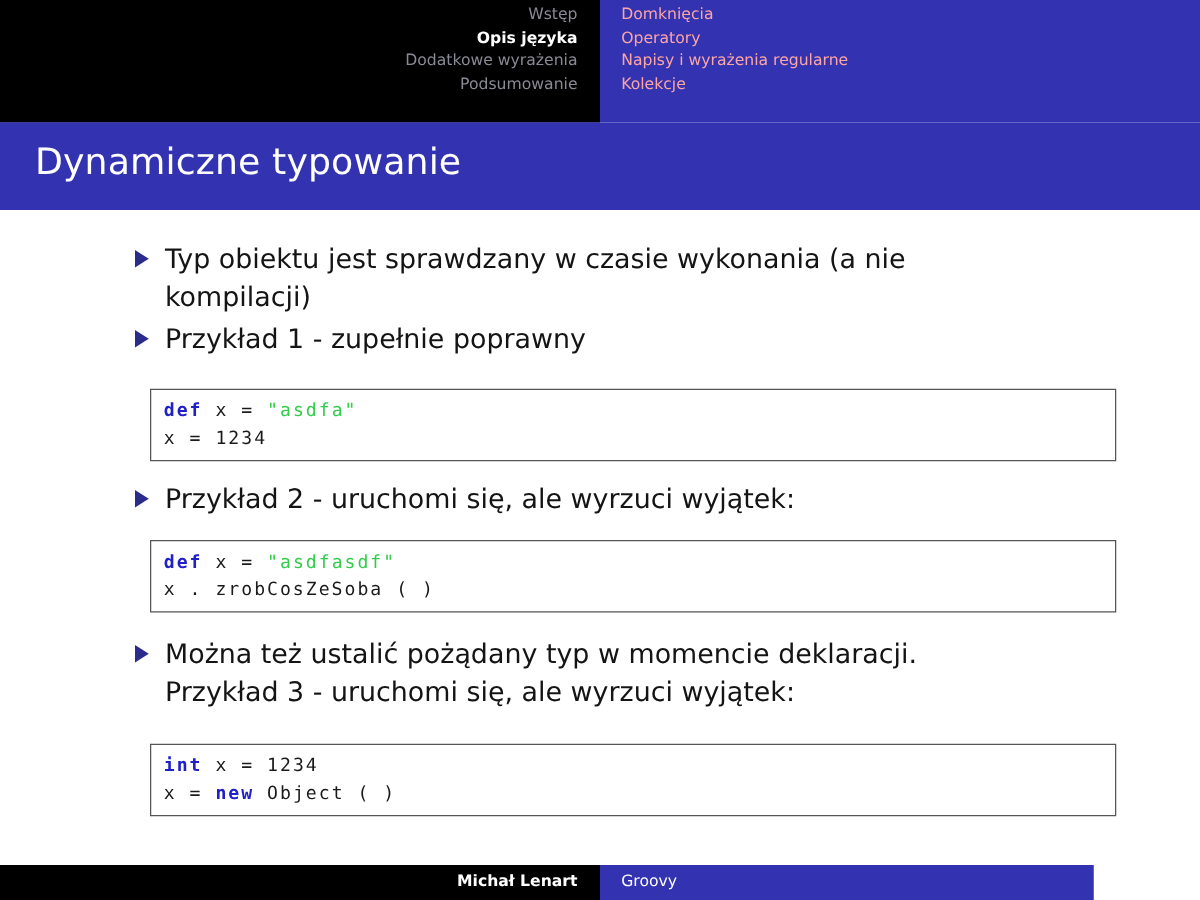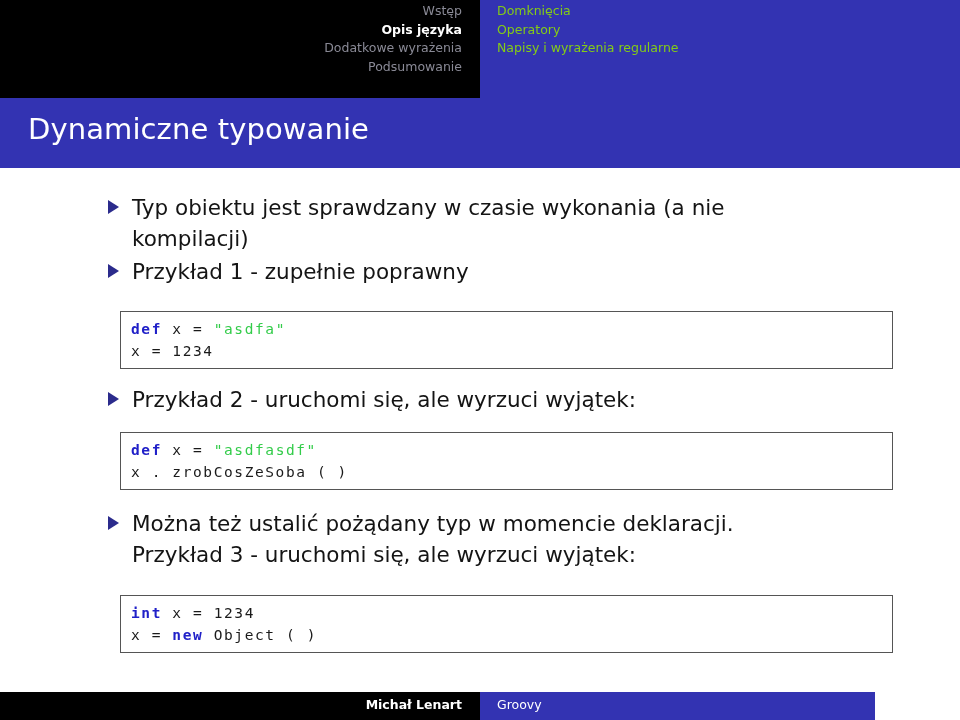--- a/index.html
+++ b/index.html
@@ -45,21 +45,21 @@
     left: 497px;
     width: 440px;
     text-align: left;
   }
   .nav-item {
     display: block;
     white-space: nowrap;
     color: #8a8a96;
     font-weight: normal;
   }
-  .nav-col-right .nav-item { color: #84cc16; }
+  .nav-col-right .nav-item { color: #fca5a5; }
   .nav-item.active {
     color: #ffffff;
     font-weight: bold;
   }
 
   
   .titlebar {
     position: absolute;
     left: 0; top: 98px;
     width: 960px;
@@ -181,20 +181,21 @@
     <span class="nav-item">Wstęp</span>
     <span class="nav-item active">Opis języka</span>
     <span class="nav-item">Dodatkowe wyrażenia</span>
     <span class="nav-item">Podsumowanie</span>
   </div>
 
   <div class="nav-col nav-col-right">
     <span class="nav-item">Domknięcia</span>
     <span class="nav-item">Operatory</span>
     <span class="nav-item">Napisy i wyrażenia regularne</span>
+    <span class="nav-item">Kolekcje</span>
   </div>
 </div>
 
 <div class="titlebar">
   <span class="title-text">Dynamiczne typowanie</span>
 </div>
 
 <div class="content">
 
   <div class="bullet" style="top: 24px;">

